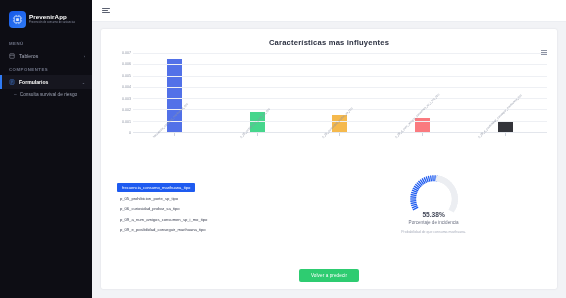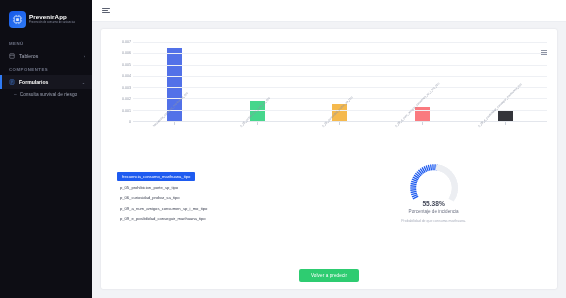--- a/index.html
+++ b/index.html
@@ -227,20 +227,21 @@
       <span class="hamburger">
         <i></i>
           <i></i>
           <i></i>
       </span>
     </div>
 
     <div id="content">
       <div class="card">
 
+        <div class="chart-title">Características mas influyentes</div>
         <span class="chart-menu">
           <i></i>
             <i></i>
             <i></i>
         </span>
 
         <div class="plot-wrap">
           <div class="y-axis">
               <div class="y-tick" style="top: 0%;">0.007</div>
               <div class="y-tick" style="top: 14.2857%;">0.006</div>

